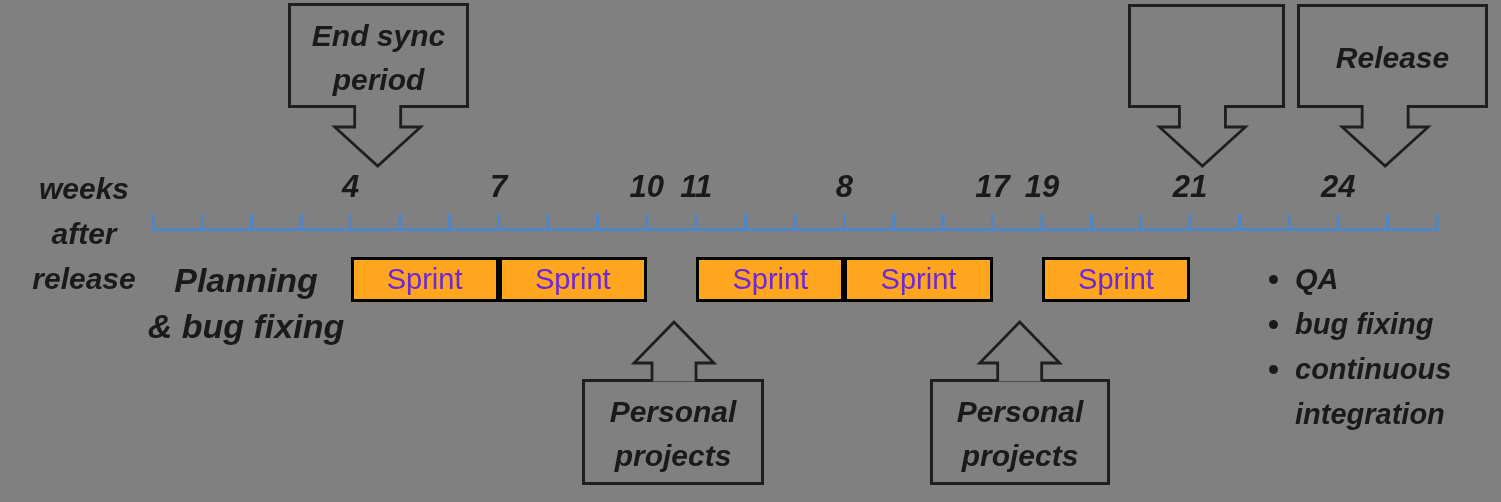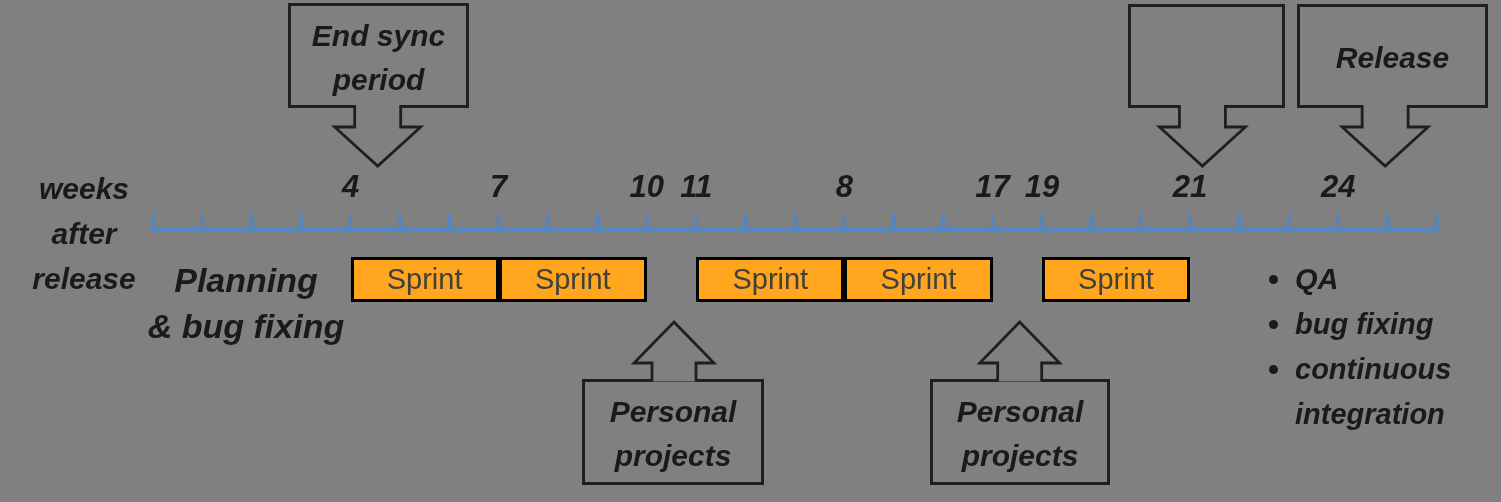--- a/index.html
+++ b/index.html
@@ -46,21 +46,21 @@
     text-align:center;
     font-style:italic;font-weight:bold;
     font-size:31px;line-height:40px;
   }
   .sprint-box{
     position:absolute;
     top:257px;height:45px;
     box-sizing:border-box;
     border:3px solid #000000;
     display:flex;justify-content:center;align-items:center;
-    font-size:29px;font-weight:400;font-style:normal;color:#404040;
+    font-size:29px;font-weight:400;font-style:normal;color:#6d28d9;
   }
   .bullets{
     position:absolute;
     left:1269px;top:257px;width:270px;
   }
   .bullet-item{
     display:flex;align-items:flex-start;
   }
   .bullet-dot{
     width:9px;height:9px;border-radius:50%;

